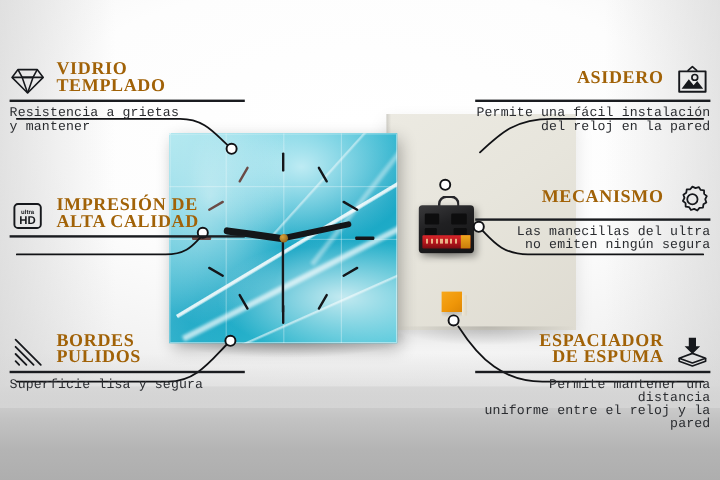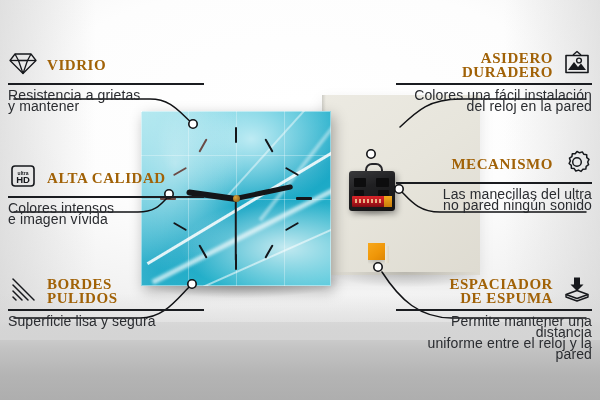--- a/index.html
+++ b/index.html
@@ -97,26 +97,26 @@
 
   
   #links{position:absolute;inset:0;pointer-events:none;}
 
   
   .callout{position:absolute;width:196px;}
   .callout.left{left:8px;text-align:left;}
   .callout.right{right:8px;text-align:right;}
   .co-head{display:flex;align-items:center;gap:9px;}
   .callout.right .co-head{flex-direction:row-reverse;}
-  .co-icon{flex:0 0 auto;width:30px;height:30px;display:flex;align-items:flex-start;justify-content:center;}
+  .co-icon{flex:0 0 auto;width:30px;height:30px;display:flex;align-items:flex-end;justify-content:center;}
   .co-title{font-family:"Liberation Serif",serif;font-weight:bold;
     font-size:15px;line-height:14px;letter-spacing:.55px;color:#a16207;
     text-transform:uppercase;}
   .co-rule{height:1.6px;background:#1a1c20;margin:3px 0 5px 0;width:100%;}
-  .co-desc{font-family:Liberation Sans, sans-serif;font-size:14px;line-height:11px;
+  .co-desc{font-family:Liberation Mono, monospace;font-size:11px;line-height:11px;
     color:#2a2c30;letter-spacing:.12px;}
   .co-desc span{display:block;}
 </style>
 </head>
 <body>
 
 <div id="stage">
 
   <div class="bg-base"></div>
   <div class="bg-vign"></div>
@@ -203,47 +203,45 @@
         <svg width="30" height="26" viewBox="0 0 30 26" fill="none" stroke="#16181c" stroke-width="1.3" stroke-linejoin="round">
           <path d="M7,4 H23 L28,10.5 L15,23.5 L2,10.5 Z"></path>
           <path d="M2,10.5 H28"></path>
             <path d="M7,4 L10.5,10.5 L15,23.5"></path>
             <path d="M23,4 L19.5,10.5 L15,23.5"></path>
           <path d="M10.5,10.5 H19.5"></path>
         </svg>
       </div>
       <div>
         <div class="co-title">VIDRIO</div>
+        <div class="co-title">TEMPLADO</div>
       </div>
     </div>
     <div class="co-rule"></div>
     <div class="co-desc">
       <span>Resistencia a grietas</span>
       <span>y mantener</span>
     </div>
   </div>
 
   <div class="callout left" style="top:163px;">
     <div class="co-head">
       <div class="co-icon">
         <svg width="30" height="26" viewBox="0 0 30 26">
           <rect x="4" y="3" width="22" height="20" rx="3" fill="none" stroke="#16181c" stroke-width="1.6"></rect>
           <text x="15" y="11.5" font-family="Liberation Sans, sans-serif" font-size="5" font-weight="bold" text-anchor="middle" fill="#16181c">ultra</text>
           <text x="15" y="20" font-family="Liberation Sans, sans-serif" font-size="9.5" font-weight="bold" text-anchor="middle" fill="#16181c">HD</text>
         </svg>
       </div>
       <div>
+        <div class="co-title">IMPRESIÓN DE</div>
         <div class="co-title">ALTA CALIDAD</div>
       </div>
     </div>
     <div class="co-rule"></div>
-    <div class="co-desc">
-      <span>Colores intensos</span>
-      <span>e imagen vívida</span>
-    </div>
   </div>
 
   <div class="callout left" style="top:276px;">
     <div class="co-head">
       <div class="co-icon">
         <svg width="30" height="26" viewBox="0 0 30 26" stroke="#16181c" stroke-width="1.5" fill="none" stroke-linecap="round">
           <path d="M5,3 L26,24"></path>
             <path d="M5,9 L20,24"></path>
             <path d="M5,15 L14,24"></path>
             <path d="M5,21 L8,24"></path>
@@ -265,46 +263,45 @@
       <div class="co-icon">
         <svg width="30" height="26" viewBox="0 0 30 26" fill="none" stroke="#16181c" stroke-width="1.4" stroke-linejoin="round">
           <path d="M11,5 L15,1.5 L19,5"></path>
           <rect x="4" y="5.5" width="22" height="17" stroke-width="1.6"></rect>
           <path d="M6,20 L12,12 L16,17 L19,13.5 L24,20 Z" fill="#16181c" stroke="none"></path>
           <circle cx="17" cy="10.5" r="2.4"></circle>
         </svg>
       </div>
       <div>
         <div class="co-title">ASIDERO</div>
-        <div class="co-title">DURADERO</div>
-      </div>
-    </div>
-    <div class="co-rule"></div>
-    <div class="co-desc">
-      <span>Colores una fácil instalación</span>
+      </div>
+    </div>
+    <div class="co-rule"></div>
+    <div class="co-desc">
+      <span>Permite una fácil instalación</span>
       <span>del reloj en la pared</span>
     </div>
   </div>
 
   <div class="callout right" style="top:149px;">
     <div class="co-head">
       <div class="co-icon">
         <svg width="30" height="26" viewBox="0 0 30 26" fill="none" stroke="#16181c" stroke-width="1.5" stroke-linejoin="round">
           <path d="M15,2.5 l2.6,1.3 2.7,-0.9 1.6,2.4 2.8,0.4 0.1,2.9 2.2,1.8 -1.3,2.6 0.9,2.7 -2.4,1.6 -0.4,2.8 -2.9,0.1 -1.8,2.2 -2.6,-1.3 -2.7,0.9 -1.6,-2.4 -2.8,-0.4 -0.1,-2.9 -2.2,-1.8 1.3,-2.6 -0.9,-2.7 2.4,-1.6 0.4,-2.8 2.9,-0.1 Z"></path>
           <circle cx="15" cy="13" r="4.3"></circle>
         </svg>
       </div>
       <div>
         <div class="co-title">MECANISMO</div>
       </div>
     </div>
     <div class="co-rule"></div>
     <div class="co-desc">
       <span>Las manecillas del ultra</span>
-      <span>no pared ningún sonido</span>
+      <span>no emiten ningún segura</span>
     </div>
   </div>
 
   <div class="callout right" style="top:276px;">
     <div class="co-head">
       <div class="co-icon">
         <svg width="30" height="26" viewBox="0 0 30 26" fill="none" stroke="#16181c" stroke-width="1.4" stroke-linejoin="round">
           <path d="M12,1.5 h6 v7 h3.5 L15,15 L8.5,8.5 H12 Z" fill="#16181c" stroke="none"></path>
           <path d="M15,14.5 L26,18.5 L15,22.5 L4,18.5 Z"></path>
           <path d="M4,18.5 v2.5 L15,25 L26,21 v-2.5"></path>

